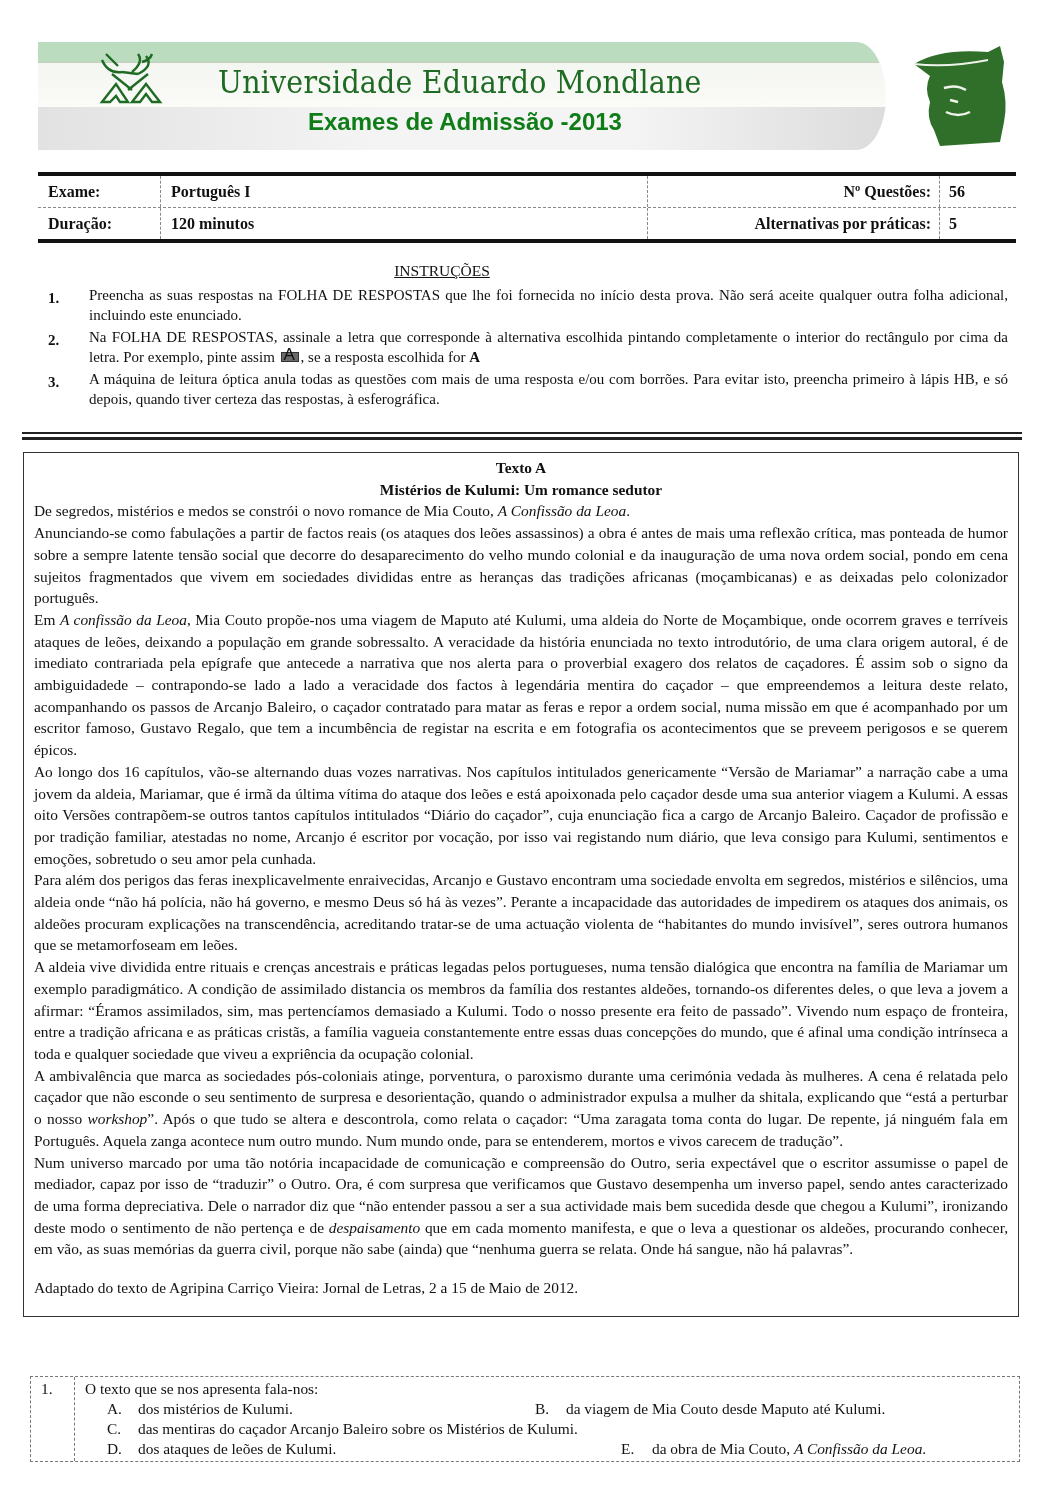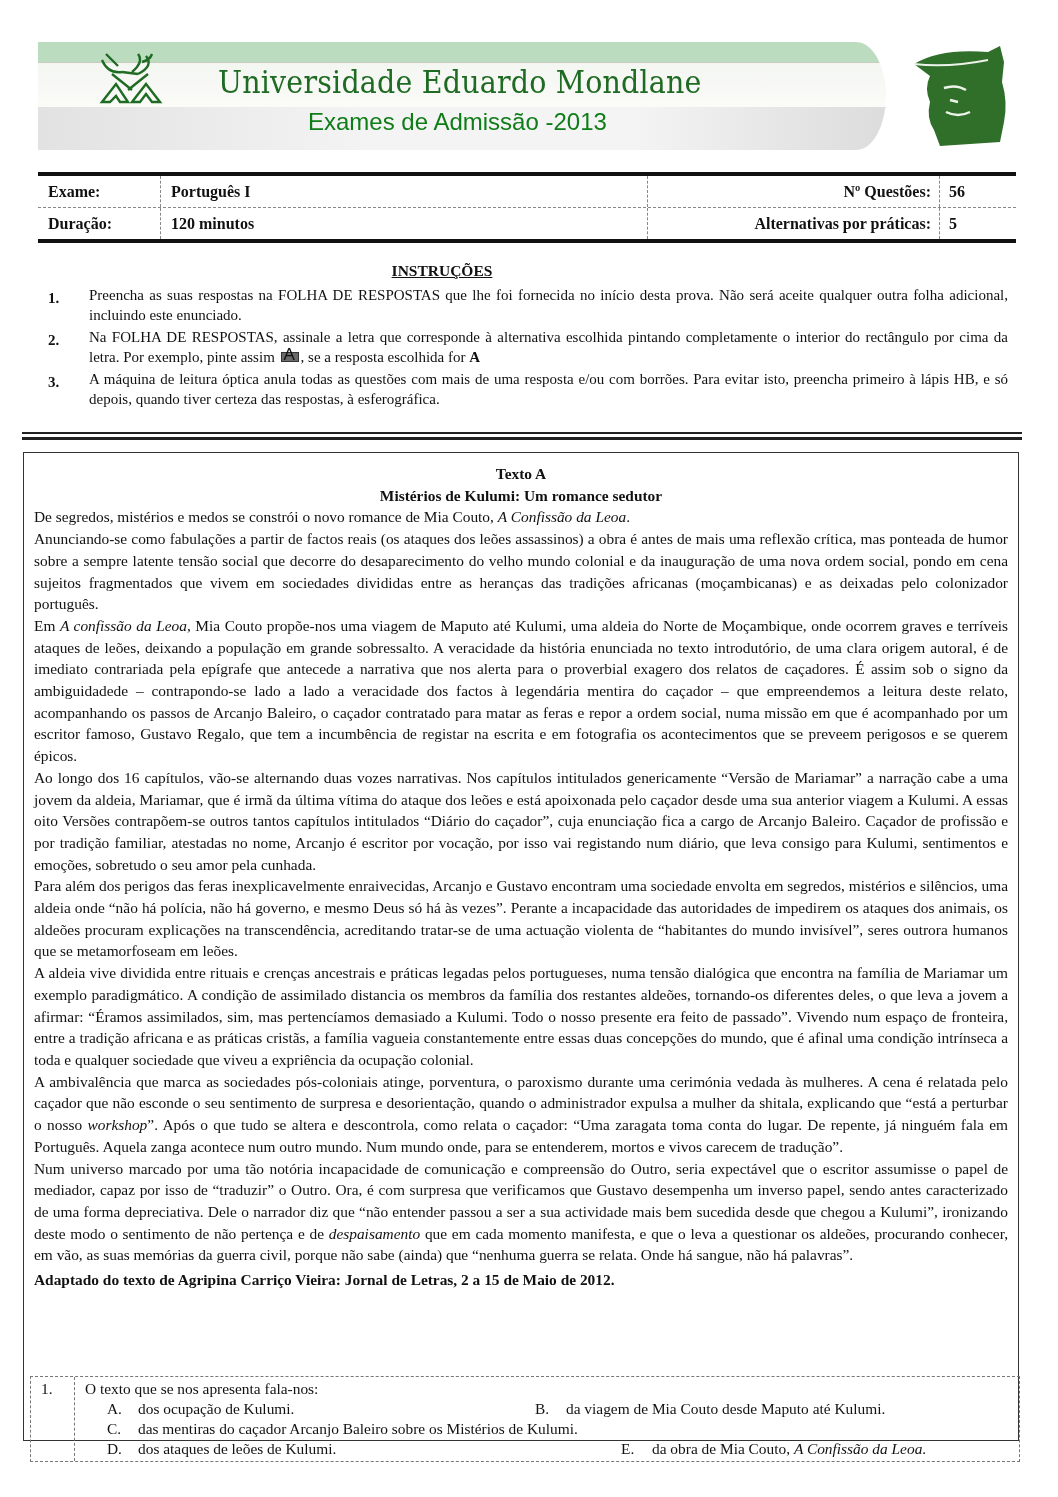--- a/index.html
+++ b/index.html
@@ -9,56 +9,56 @@
   
   .banner { position: absolute; left: 38px; top: 42px; width: 848px; height: 108px; overflow: hidden;
             border-top-right-radius: 60px 108px; border-bottom-right-radius: 60px 108px; }
   .banner .band-top { position: absolute; left: 0; top: 0; width: 100%; height: 20px; background: #bcdcc0; }
   .banner .band-mid { position: absolute; left: 0; top: 20px; width: 100%; height: 44px;
                       background: linear-gradient(#f4f6f2, #fbfbf8); border-top: 1px solid #c9cbbf; border-bottom: 1px solid #c9cbbf; }
   .banner .band-bot { position: absolute; left: 0; top: 65px; width: 100%; height: 43px;
                       background: linear-gradient(90deg, #e2e2e2, #f4f4f4 40%, #f4f4f4 70%, #dcdcdc); }
   .banner .uni-title { position: absolute; left: 180px; top: 22px; font-size: 31px; color: #1f6b24;
                        font-family: "DejaVu Serif", serif; letter-spacing: 0.2px; transform: scaleX(0.92); transform-origin: left; white-space: nowrap; }
-  .banner .exam-title { position: absolute; left: 270px; top: 66px; font-size: 24px; color: #0f7d17; font-weight: normal;
+  .banner .exam-title { position: absolute; left: 270px; top: 66px; font-size: 24px; color: #0f7d17; font-weight: bold;
                         font-family: "Liberation Sans", sans-serif; white-space: nowrap; }
   .logo { position: absolute; left: 98px; top: 50px; width: 66px; height: 56px; }
   .portrait { position: absolute; left: 900px; top: 42px; width: 120px; height: 106px; }
 
   
   .info { position: absolute; left: 38px; top: 172px; width: 978px; border-top: 4px solid #111; border-bottom: 4px solid #111; }
   .info .row { display: flex; height: 31px; align-items: center; font-weight: bold; font-size: 16px;
                font-family: "Liberation Serif", serif; }
   .info .row + .row { border-top: 1px dashed #888; }
   .info .c1 { width: 123px; padding-left: 10px; box-sizing: border-box; height: 100%; display: flex; align-items: center; border-right: 1px dashed #888; }
   .info .c2 { width: 487px; padding-left: 10px; box-sizing: border-box; height: 100%; display: flex; align-items: center; border-right: 1px dashed #888; }
   .info .c3 { width: 292px; padding-right: 8px; box-sizing: border-box; height: 100%; display: flex; align-items: center; justify-content: flex-end; border-right: 1px dashed #888; }
   .info .c4 { flex: 1; padding-left: 9px; height: 100%; display: flex; align-items: center; }
 
   
-  .instr-title { position: absolute; left: 0; width: 884px; top: 262px; text-align: center; font-weight: bold;
+  .instr-title { position: absolute; left: 0; width: 884px; top: 262px; text-align: center; font-weight: normal;
                  font-size: 15.5px; text-decoration: underline; }
   .instr { position: absolute; left: 48px; top: 285px; width: 960px; font-size: 15px; line-height: 20px; }
   .instr .item { display: flex; margin-bottom: 2px; }
   .instr .num { width: 41px; font-weight: bold; flex-shrink: 0; padding-top: 3px; }
   .instr .txt { flex: 1; text-align: justify; }
   .mark-sample { display: inline-block; width: 18px; height: 15px; position: relative; vertical-align: -2px; margin: 0 2px; }
   .mark-sample .box { position: absolute; left: 0; top: 3px; width: 18px; height: 10px; background: #6a6a6a; border: 1px solid #333; box-sizing: border-box; }
   .mark-sample .letter { position: absolute; left: 3px; top: -4px; font-size: 17px; color: #111; font-family: "Liberation Sans", sans-serif; }
 
   .double-rule { position: absolute; left: 22px; top: 432px; width: 1000px; height: 9px; }
   .double-rule .l1 { position: absolute; left: 0; top: 0; width: 100%; height: 2px; background: #222; }
   .double-rule .l2 { position: absolute; left: 0; top: 5px; width: 100%; height: 3px; background: #222; }
 
   
-  .textbox { position: absolute; left: 23px; top: 452px; width: 996px; height: 989px; border: 1.5px solid #333; box-sizing: border-box;
-             padding: 10px 10px 0 10px; font-size: 15.4px; line-height: 21.7px; }
+  .textbox { position: absolute; left: 23px; top: 452px; width: 996px; height: 865px; border: 1.5px solid #333; box-sizing: border-box;
+             padding: 4px 10px 0 10px; font-size: 15.4px; line-height: 21.7px; }
   .textbox .tb-title, .textbox .tb-sub { text-align: center; font-weight: bold; }
   .textbox p { margin: 0; text-align: justify; }
-  .textbox .source { font-weight: bold; margin-top: 3px; }
+  .textbox .source { font-weight: normal; margin-top: 17px; }
 
   
   .question { position: absolute; left: 30px; top: 1376px; width: 990px; border: 1px dashed #777; box-sizing: border-box;
               display: flex; font-size: 15.4px; line-height: 20px; }
   .question .qnum { width: 44px; padding: 2px 0 0 10px; box-sizing: border-box; border-right: 1px dashed #777; }
   .question .qbody { flex: 1; padding: 2px 0 2px 10px; }
   .question .qtext { font-weight: normal; }
   .question .opt { display: flex; }
   .question .opt .ol { width: 26px; padding-left: 22px; }
   .question .opt .ot { padding-left: 5px; }
@@ -142,21 +142,21 @@
   <p class="source">Adaptado do texto de Agripina Carriço Vieira: Jornal de Letras, 2 a 15 de Maio de 2012.</p>
 </div>
 
 <div class="question">
   <div class="qnum">1.</div>
   <div class="qbody">
     <div class="qtext">O texto que se nos apresenta fala-nos:</div>
     <div class="r">
       <div class="opt">
           <span class="ol">A.</span>
-          <span class="ot">dos ocupação de Kulumi.</span>
+          <span class="ot">dos mistérios de Kulumi.</span>
         </div>
       <div class="opt optB" style="top:0">
           <span class="ol" style="padding-left:0">B.</span>
           <span class="ot">da viagem de Mia Couto desde Maputo até Kulumi.</span>
         </div>
     </div>
     <div class="r">
       <div class="opt">
           <span class="ol">C.</span>
           <span class="ot">das mentiras do caçador Arcanjo Baleiro sobre os Mistérios de Kulumi.</span>

